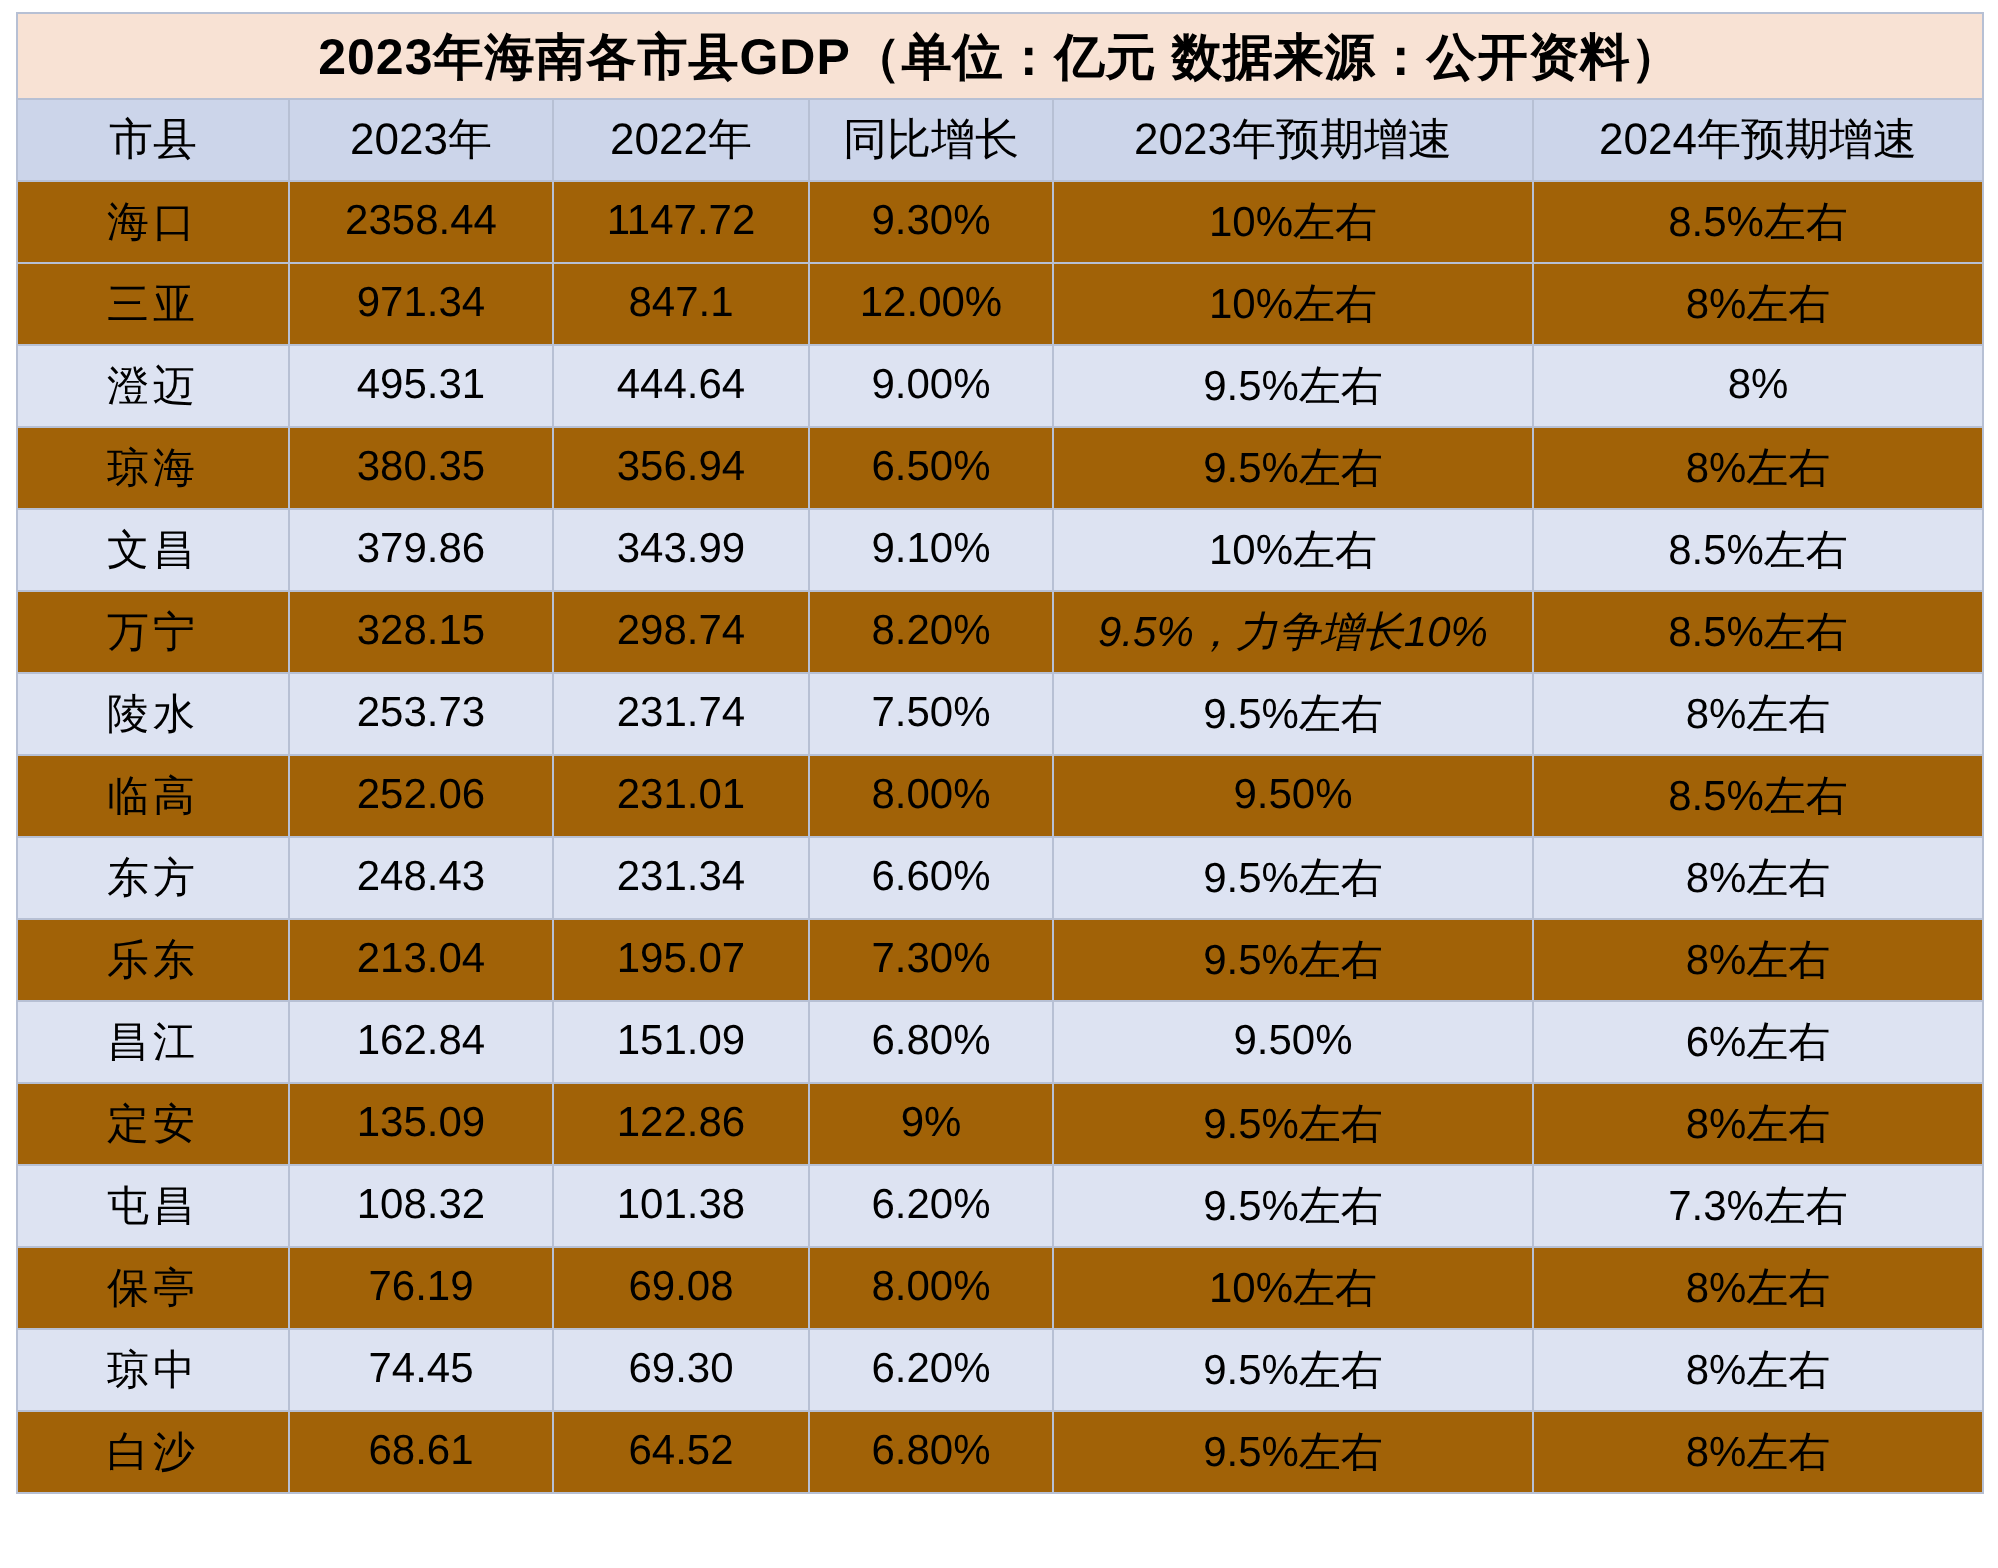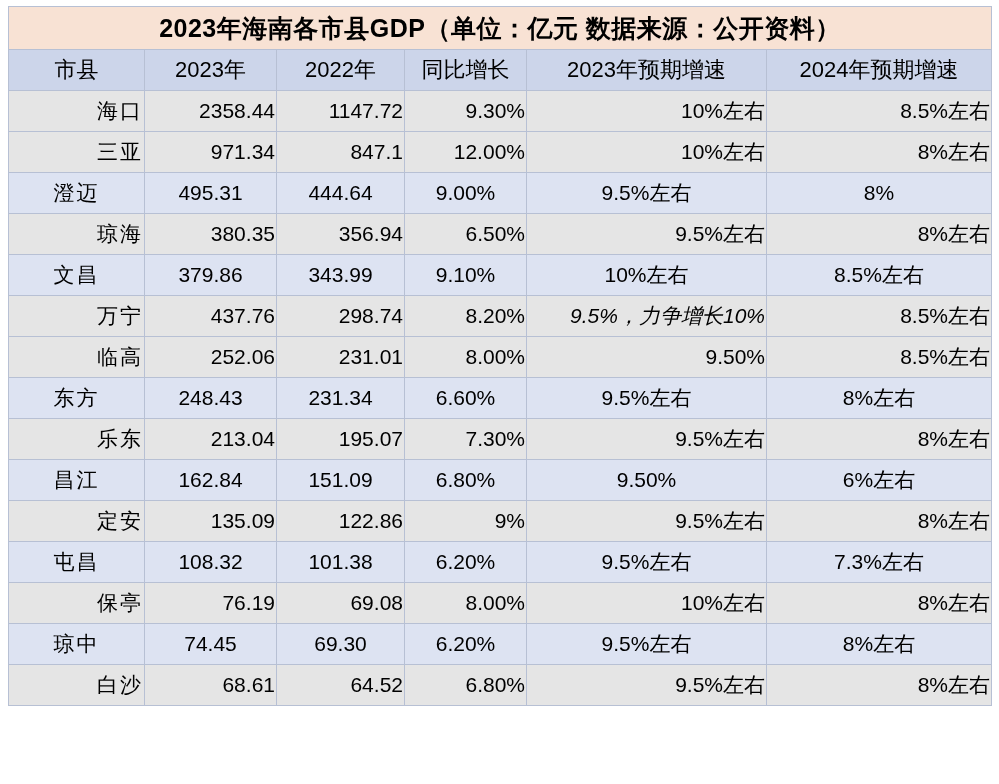--- a/index.html
+++ b/index.html
@@ -47,22 +47,21 @@
     background: #ccd5ea;
     height: 38px;
     font-size: 22px;
     font-weight: normal;
   }
   tr.data-row td {
     height: 38px;
     font-size: 21px;
   }
   tr.odd td {
-    background: #e5e5e5;
-    text-align: right;
+    background: #a16207;
   }
   tr.even td {
     background: #dde3f2;
   }
   td.col-city {
     letter-spacing: 2px;
   }
   td.tight {
     font-size: 19px;
     font-style: italic;
@@ -135,25 +134,33 @@
       <tr class="data-row even">
         <td class="col-city">文昌</td>
         <td>379.86</td>
         <td>343.99</td>
         <td>9.10%</td>
         <td>10%左右</td>
         <td>8.5%左右</td>
       </tr>
       <tr class="data-row odd">
         <td class="col-city">万宁</td>
-        <td>437.76</td>
+        <td>328.15</td>
         <td>298.74</td>
         <td>8.20%</td>
         <td class="tight">9.5%，力争增长10%</td>
         <td>8.5%左右</td>
+      </tr>
+      <tr class="data-row even">
+        <td class="col-city">陵水</td>
+        <td>253.73</td>
+        <td>231.74</td>
+        <td>7.50%</td>
+        <td>9.5%左右</td>
+        <td>8%左右</td>
       </tr>
       <tr class="data-row odd">
         <td class="col-city">临高</td>
         <td>252.06</td>
         <td>231.01</td>
         <td>8.00%</td>
         <td>9.50%</td>
         <td>8.5%左右</td>
       </tr>
       <tr class="data-row even">

